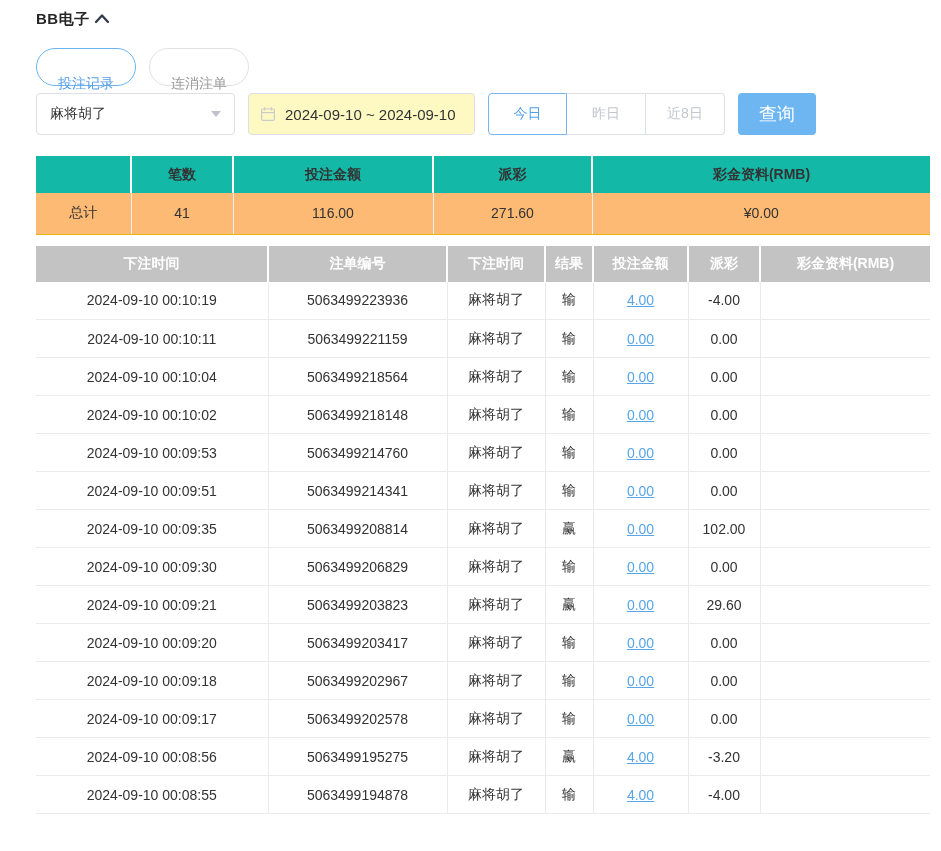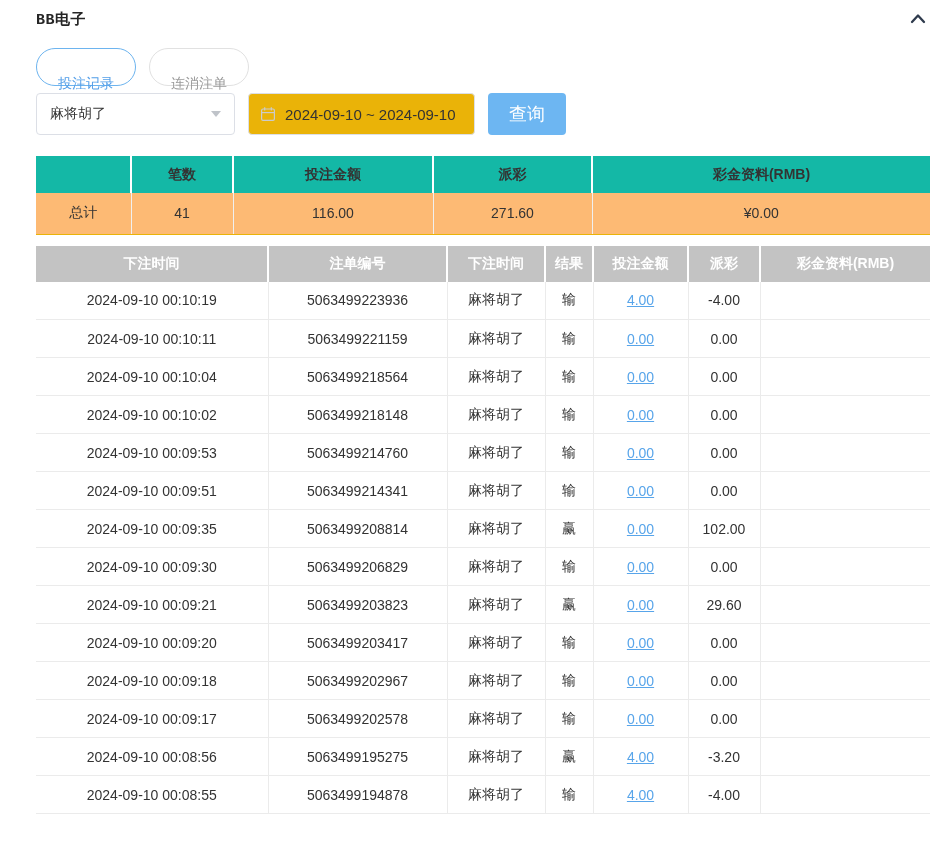--- a/index.html
+++ b/index.html
@@ -5,21 +5,21 @@
   * { margin:0; padding:0; box-sizing:border-box; }
   html,body { background:#fff; }
   body {
     width:941px; height:851px; overflow:hidden;
     font-family:"Liberation Sans","DejaVu Sans",sans-serif;
     color:#333;
   }
   .page { padding:7px 11px 0 36px; }
 
   
-  .panel-head { display:flex; justify-content:space-between; align-items:center; height:24px;font-family:Liberation Mono, monospace; }
+  .panel-head { display:flex; justify-content:flex-start; align-items:center; height:24px; }
   .panel-title { font-size:15px; font-weight:bold; color:#262626; letter-spacing:0.5px; }
   .collapse-btn { width:24px; height:24px; display:flex; align-items:center; justify-content:center; cursor:pointer; }
 
   
   .tabs { display:flex; gap:13px; margin-top:17px; }
   .tab {
     height:38px; line-height:36px; padding:16px 21px;
     border:1px solid #e1e1e1; border-radius:19px;
     font-size:14px; color:#9a9a9a; background:#fff; cursor:pointer; white-space:nowrap;
   }
@@ -28,21 +28,21 @@
   
   .filters { display:flex; align-items:center; margin-top:7px; }
   .select-box {
     width:199px; height:42px; border:1px solid #dcdfe6; border-radius:4px;
     display:flex; align-items:center; padding:0 13px; font-size:14px; color:#333; cursor:pointer; background:#fff;
   }
   .caret-down { width:0; height:0; border-left:5px solid transparent; border-right:5px solid transparent;
     border-top:6px solid #bfc3c9; margin-left:auto; }
   .date-box {
     width:227px; height:42px; border:1px solid #dcdfe6; border-radius:4px; margin-left:13px;
-    display:flex; align-items:center; gap:9px; padding:8px 11px; font-size:15px; color:#333; cursor:text; background:#eab308;
+    display:flex; align-items:center; gap:9px; padding:8px 11px; font-size:15px; color:#333; cursor:text; background:#fef9c3;
   }
   .range-group { display:flex; margin-left:13px; }
   .range-btn {
     width:79px; height:42px; background:#fff; border:1px solid #dcdfe6; border-left:none;
     font-size:14px; color:#c3c7cd; display:flex; align-items:center; justify-content:center; cursor:pointer;
   }
   .range-btn:first-child { border-left:1px solid #dcdfe6; border-radius:4px 0 0 4px; }
   .range-btn:last-child { border-radius:0 4px 4px 0; }
   .range-btn.active { border:1px solid #74b6f0; color:#539ee8; }
   .query-btn {
@@ -108,20 +108,25 @@
       <span style="display:flex;">
         <svg width="16" height="16" viewBox="0 0 16 16">
           <rect x="1.6" y="3" width="12.8" height="11.4" rx="1.4" fill="none" stroke="#cbcbcb" stroke-width="1.2"></rect>
           <line x1="4.7" y1="1.2" x2="4.7" y2="4.6" stroke="#cbcbcb" stroke-width="1.2"></line>
           <line x1="11.3" y1="1.2" x2="11.3" y2="4.6" stroke="#cbcbcb" stroke-width="1.2"></line>
           <line x1="1.6" y1="6.6" x2="14.4" y2="6.6" stroke="#cbcbcb" stroke-width="1.2"></line>
         </svg>
       </span>
       <span>2024-09-10 ~ 2024-09-10</span>
     </div>
+    <div class="range-group">
+      <div class="range-btn active">今日</div>
+      <div class="range-btn">昨日</div>
+      <div class="range-btn">近8日</div>
+    </div>
     <button class="query-btn">查询</button>
   </div>
 
   <table class="summary-table">
     <colgroup>
         <col style="width: 95px;">
         <col style="width: 102px;">
         <col style="width: 200px;">
         <col style="width: 159px;">
         <col style="width: 338px;">

